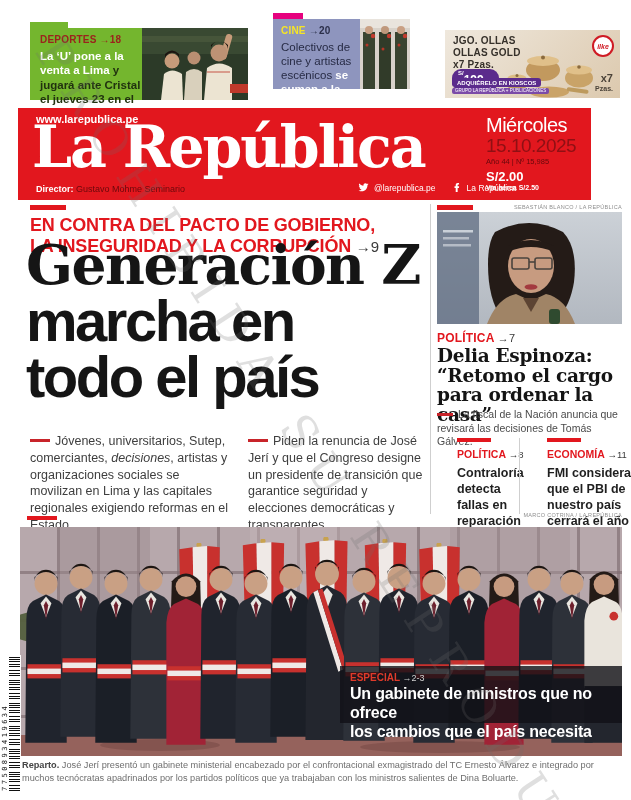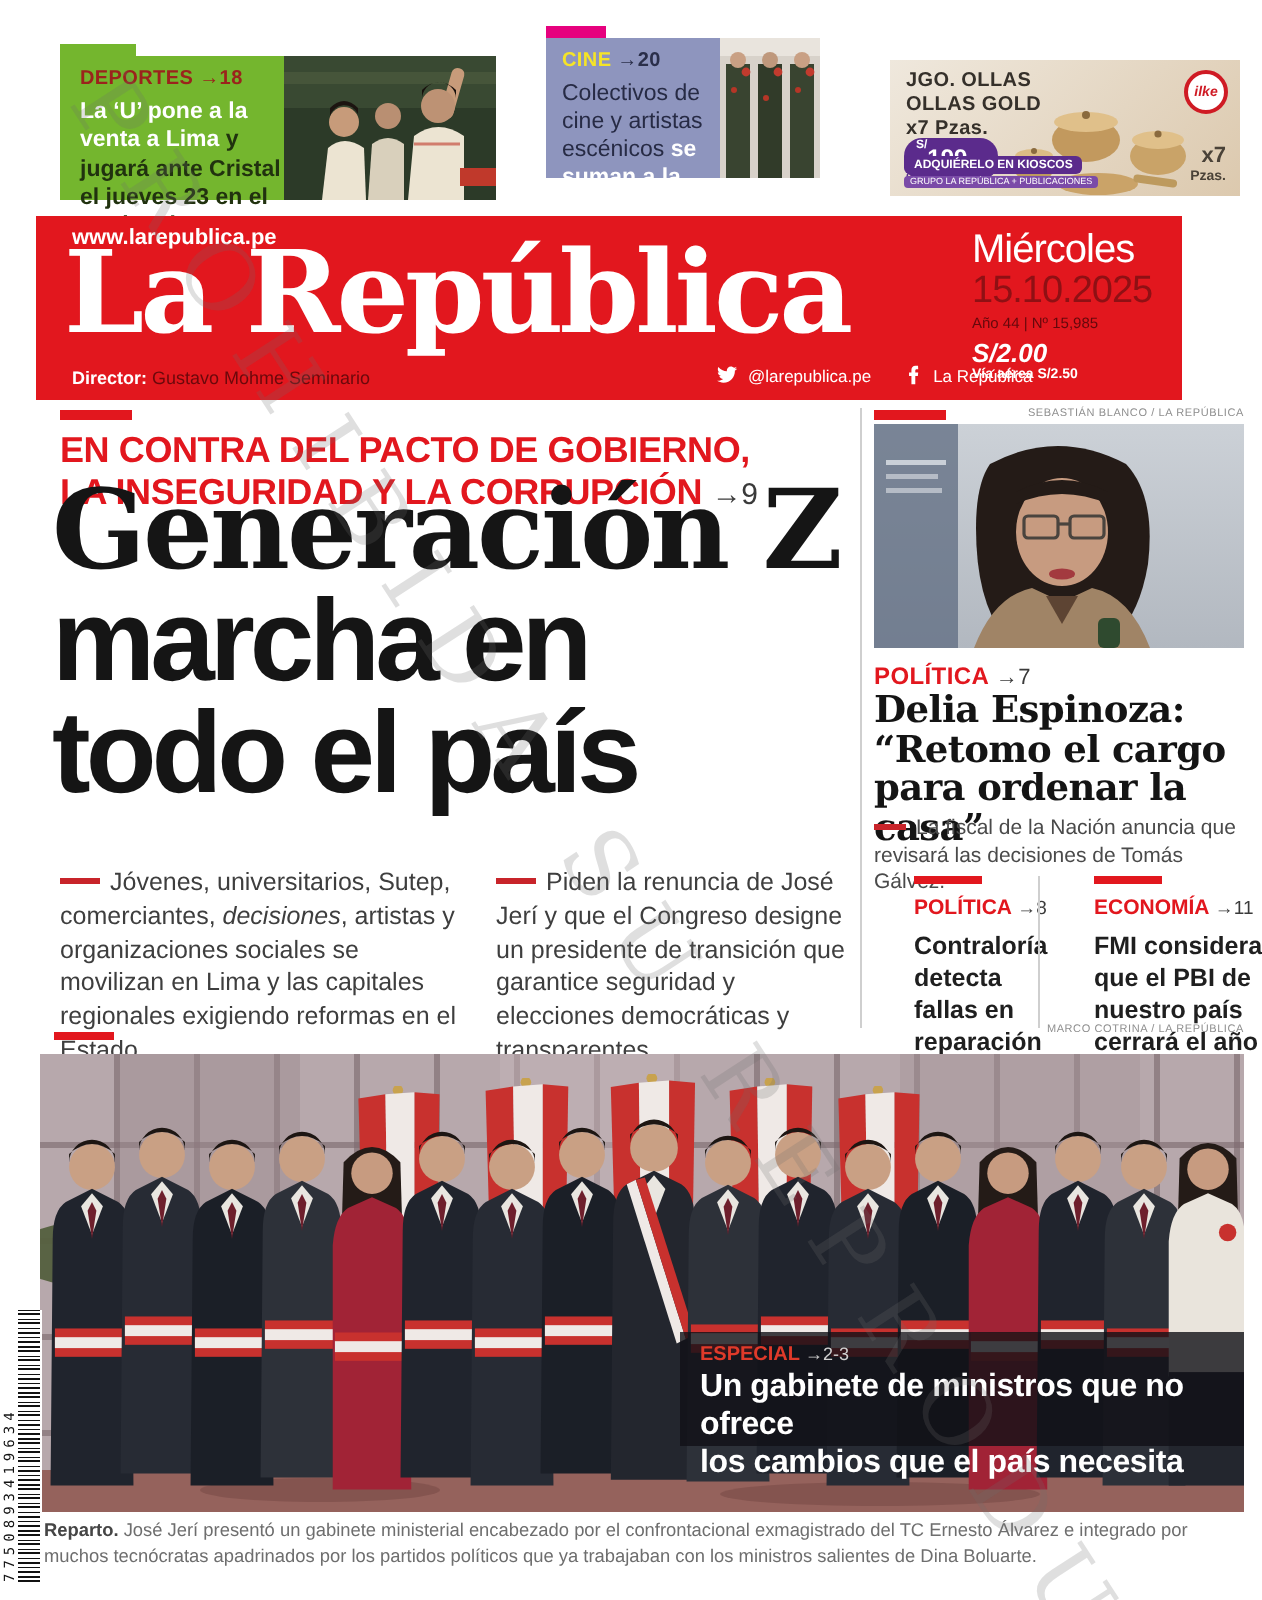--- a/index.html
+++ b/index.html
@@ -49,21 +49,21 @@
   .mh-logo{position:absolute;left:14px;top:10px;color:#fff;font-family:"DejaVu Serif",serif;font-weight:bold;
            font-size:57px;letter-spacing:-2px;line-height:1;}
   .mh-director{position:absolute;left:18px;bottom:6px;font-size:9px;color:rgba(86,6,8,.85);}
   .mh-director b{color:#fff;}
   .mh-social{position:absolute;left:340px;bottom:7px;display:flex;align-items:center;gap:5px;color:#fff;font-size:8.5px;}
   .mh-social .gap{width:6px;}
   .mh-info{position:absolute;left:468px;top:7px;width:100px;line-height:1;}
   .mh-day{color:#fff;font-size:20px;letter-spacing:-.5px;}
   .mh-date{color:#8f1014;font-size:19px;letter-spacing:-.5px;margin-top:1px;}
   .mh-edition{color:rgba(70,5,7,.8);font-size:7.5px;margin-top:3px;}
-  .mh-price{color:#fff;font-size:13px;font-weight:bold;margin-top:4px;font-style:italic;}
+  .mh-price{color:#fff;font-size:13px;font-weight:bold;margin-top:4px;}
   .mh-air{color:#fff;font-size:7px;font-weight:bold;margin-top:1px;}
 
   
   .dash{background:#e2171e;display:block;}
   #lead-dash{left:30px;top:205px;width:36px;height:5px;}
   #kicker{left:30px;top:215px;font-size:18px;font-weight:bold;color:#e2171e;line-height:1.14;letter-spacing:-.2px;}
   #kicker .pg{color:#3a3a3a;font-weight:normal;font-size:15px;}
   #headline{left:26px;top:237px;color:#151515;}
   .hl-serif{font-family:"DejaVu Serif",serif;font-weight:bold;font-size:55px;letter-spacing:-1.5px;line-height:1.02;}
   .hl-sans{font-weight:bold;font-size:58px;letter-spacing:-2.5px;line-height:.96;}

